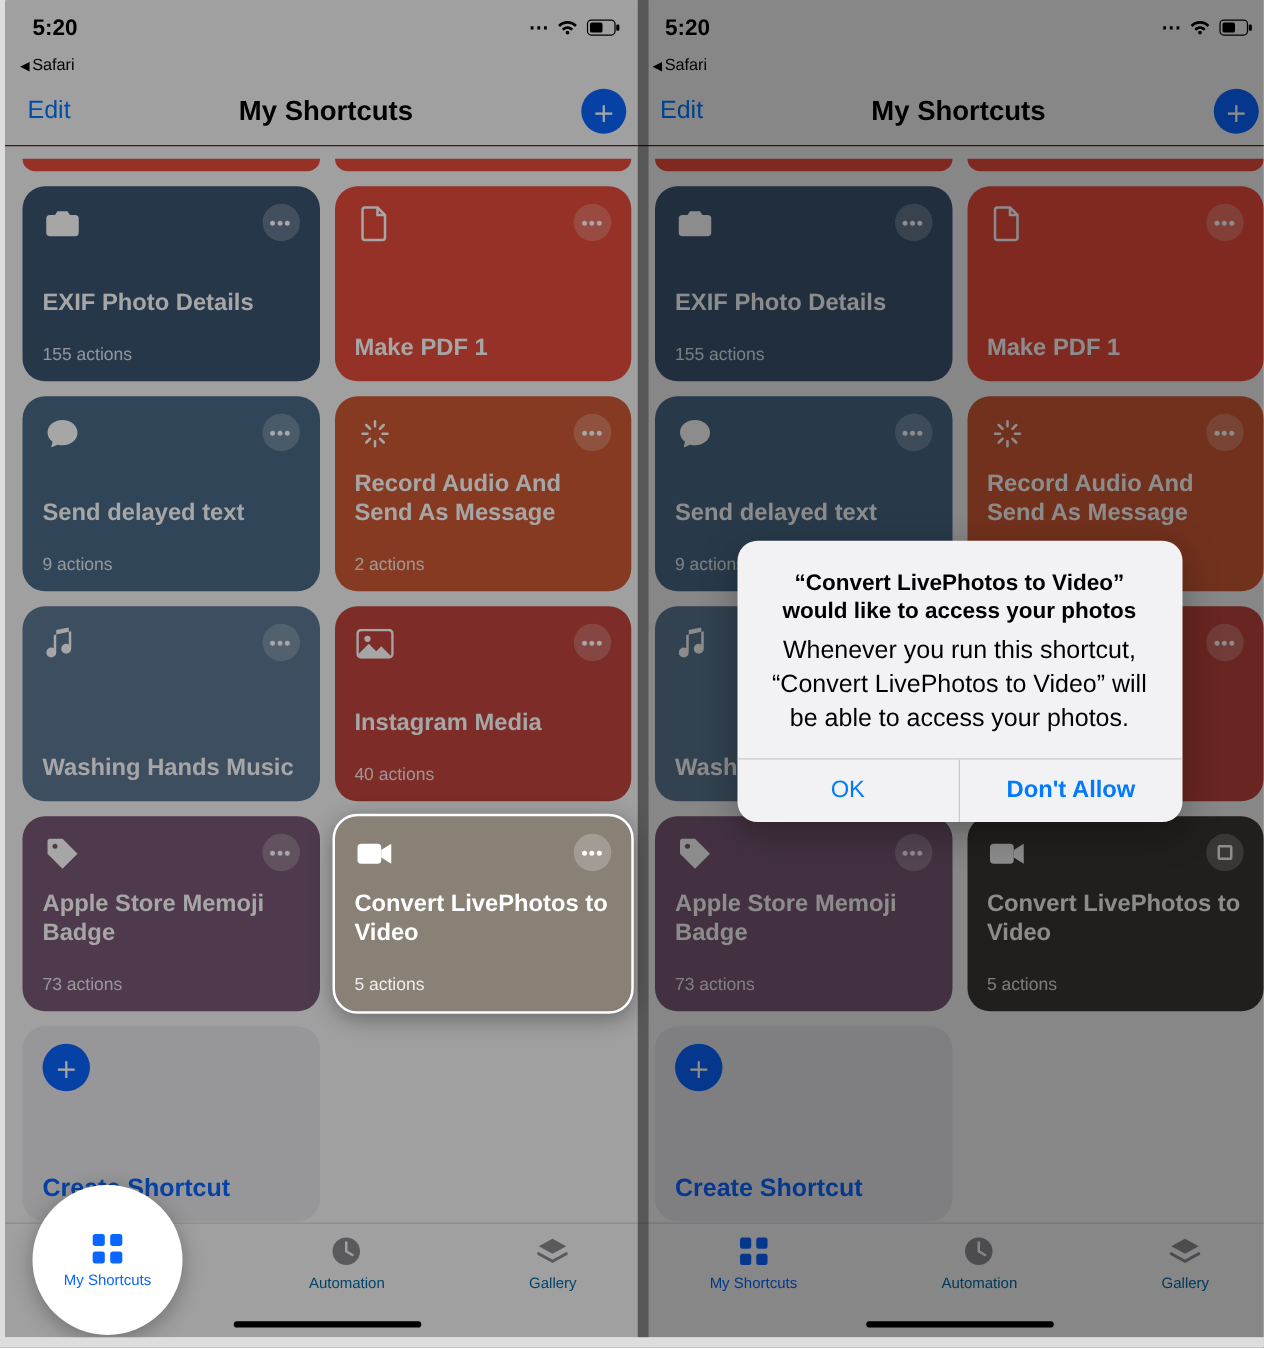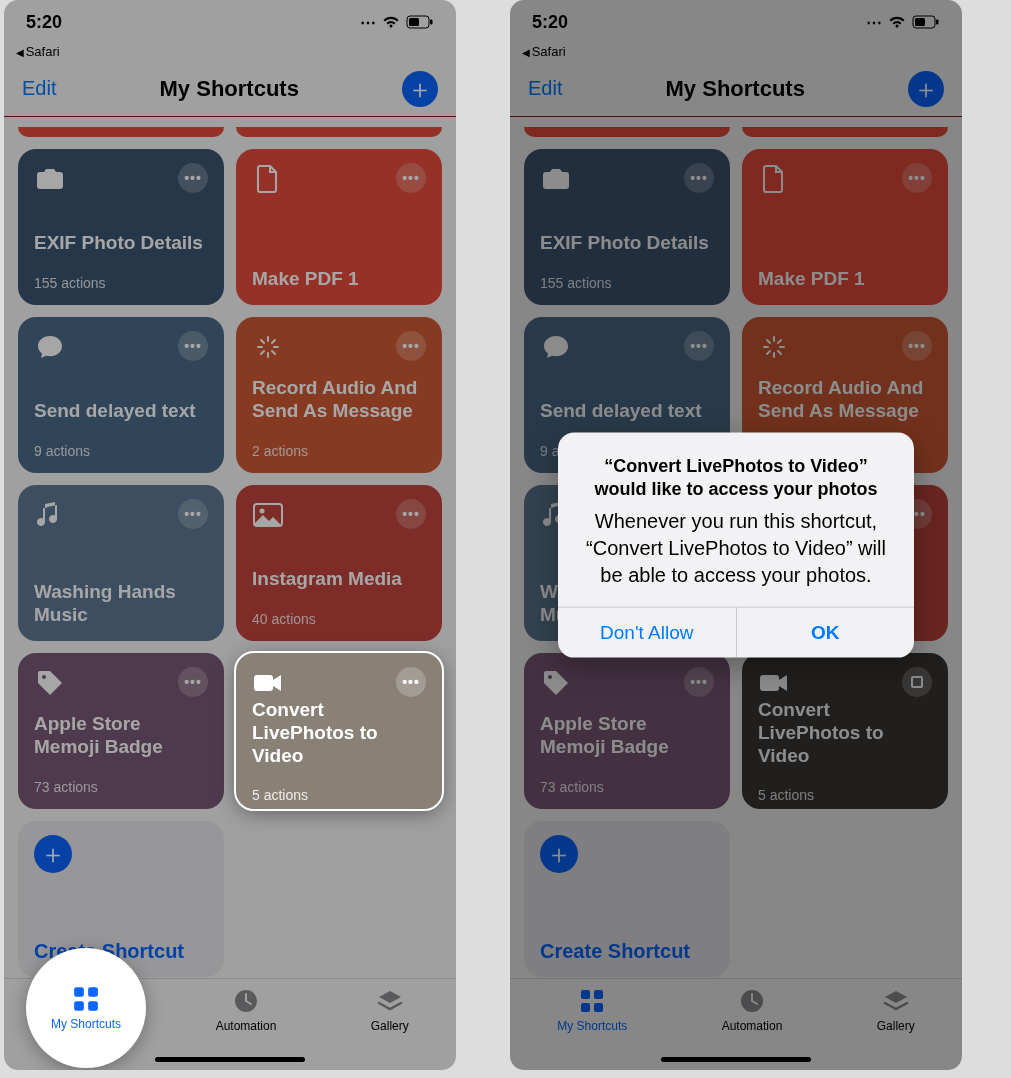--- a/index.html
+++ b/index.html
@@ -1,18 +1,18 @@
 <!DOCTYPE html>
 <html><head>
 <meta charset="utf-8">
 <style>
   * { box-sizing: border-box; margin: 0; padding: 0; }
   html, body { width: 1011px; height: 1078px; background: #ddd; font-family: -apple-system, BlinkMacSystemFont, "Helvetica Neue", Arial, sans-serif; overflow: hidden; }
   .stage { position: relative; width: 1011px; height: 1078px; background: #ddd; }
-  .phone { position: absolute; top: 0; width: 452px; height: 1070px; background: #f6f6f8; border-radius: 14px; overflow: hidden; }
+  .phone { position: absolute; top: 0; width: 515px; height: 1070px; background: #f6f6f8; border-radius: 1px; overflow: hidden; }
   .phone-left { left: 4px; }
   .phone-right { left: 510px; }
 
   
   .dim { position: absolute; inset: 0; background: rgba(0,0,0,0.45); pointer-events: none; z-index: 30; }
   .dim-lighter { background: rgba(0,0,0,0.35); }
 
   
   .status-bar { height: 44px; display: flex; align-items: center; justify-content: space-between; padding: 0 22px; font-weight: 600; }
   .status-time { font-size: 18px; }
@@ -39,21 +39,21 @@
   .card-stop-inner { width:12px; height:12px; border:2px solid #fff; border-radius:2px; }
 
   .card.highlight { outline: 2px solid #fff; z-index: 40; box-shadow: 0 4px 20px rgba(0,0,0,0.4); }
 
   .create-card { background: #e8e8eb; color: #0a66ff; }
   .create-card .add-circle { width: 38px; height: 38px; border-radius: 50%; background: #0a66ff; color: #fff; display:flex; align-items:center; justify-content:center; font-size:26px; font-weight:300; }
   .create-card .create-label { font-size: 20px; font-weight: 600; color: #0a66ff; }
 
   
   .tab-bar { position: absolute; bottom: 0; left: 0; right: 0; height: 92px; background: #f6f6f8; border-top: 1px solid #d6d6d9; display: flex; justify-content: space-around; align-items: flex-start; padding-top: 8px; }
-  .tab-item { display:flex; flex-direction:column; align-items:center; gap:4px; font-size:12px; color:#000000; }
+  .tab-item { display:flex; flex-direction:column; align-items:center; gap:4px; font-size:12px; color:#0369a1; }
   .tab-item.active { color:#0a66ff; }
   .tab-icon { width:28px; height:28px; display:flex; align-items:center; justify-content:center; }
   .home-indicator { position:absolute; bottom:8px; left:50%; transform:translateX(-50%); width:150px; height:5px; background:#000; border-radius:3px; }
 
   
   .spotlight { position:absolute; width:120px; height:120px; border-radius:50%; background:#fff; z-index:45; box-shadow:0 4px 18px rgba(0,0,0,0.3); display:flex; flex-direction:column; align-items:center; justify-content:center; gap:4px; }
   .spotlight .tab-icon svg { fill:#0a66ff; }
   .spotlight .sp-label { font-size:12px; color:#0a66ff; font-weight:500; }
 
   
@@ -465,19 +465,19 @@
       </div>
       <div class="home-indicator"></div>
     </div>
 
     <div class="alert" style="top:545px;">
       <div class="alert-body">
         <div class="alert-title">“Convert LivePhotos to Video” would like to access your photos</div>
         <div class="alert-msg">Whenever you run this shortcut, “Convert LivePhotos to Video” will be able to access your photos.</div>
       </div>
       <div class="alert-btns">
+        <div class="alert-btn">OK</div>
         <div class="alert-btn">Don't Allow</div>
-        <div class="alert-btn">OK</div>
       </div>
     </div>
   </div>
 
 </div>
 
 </body></html>

